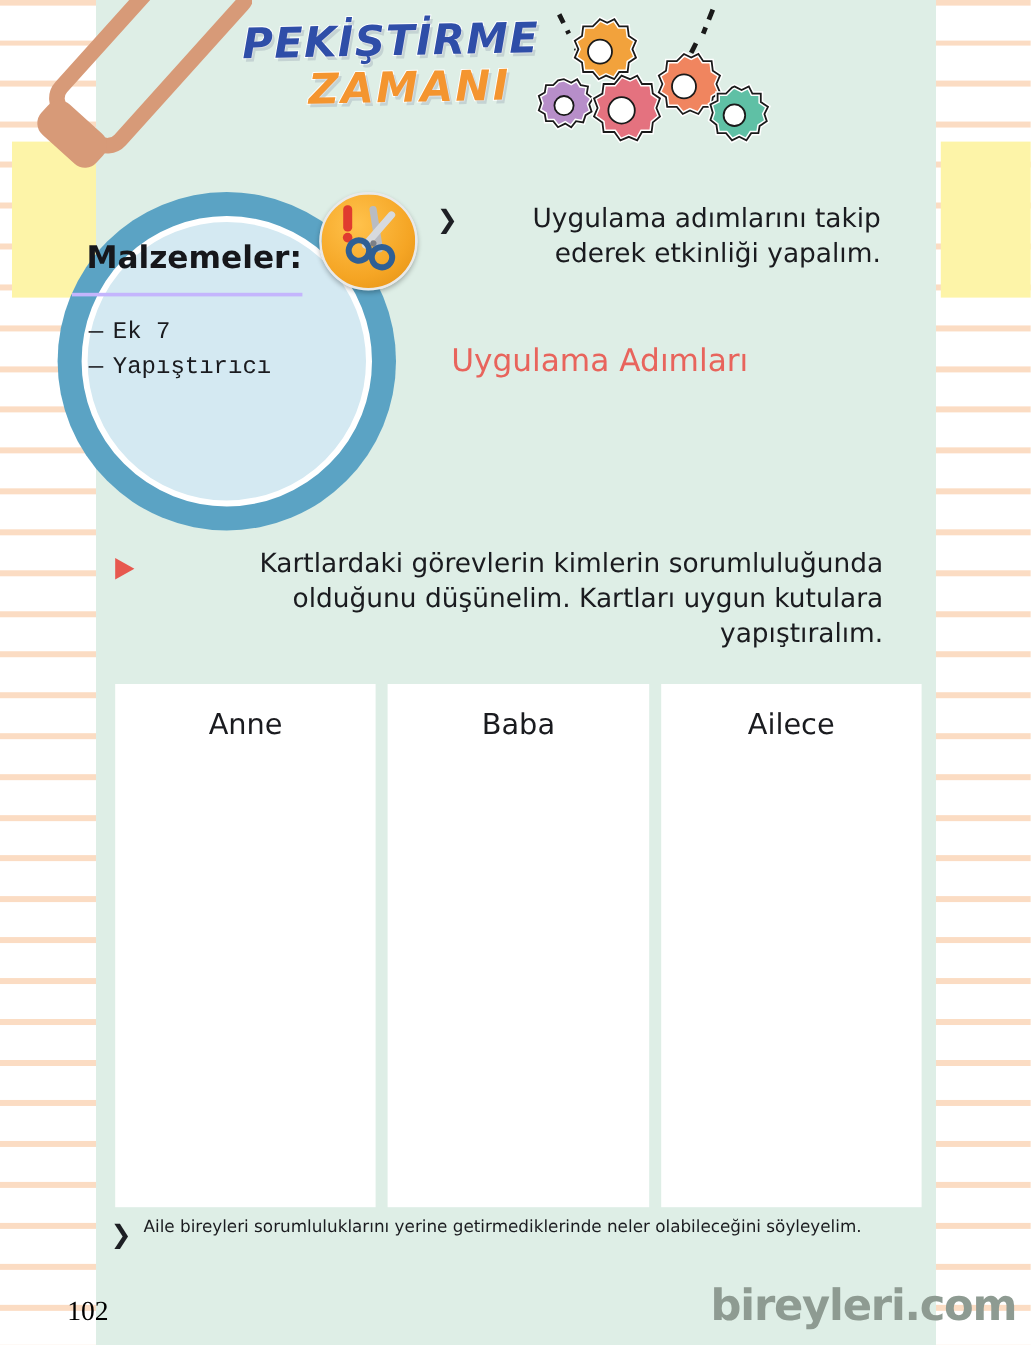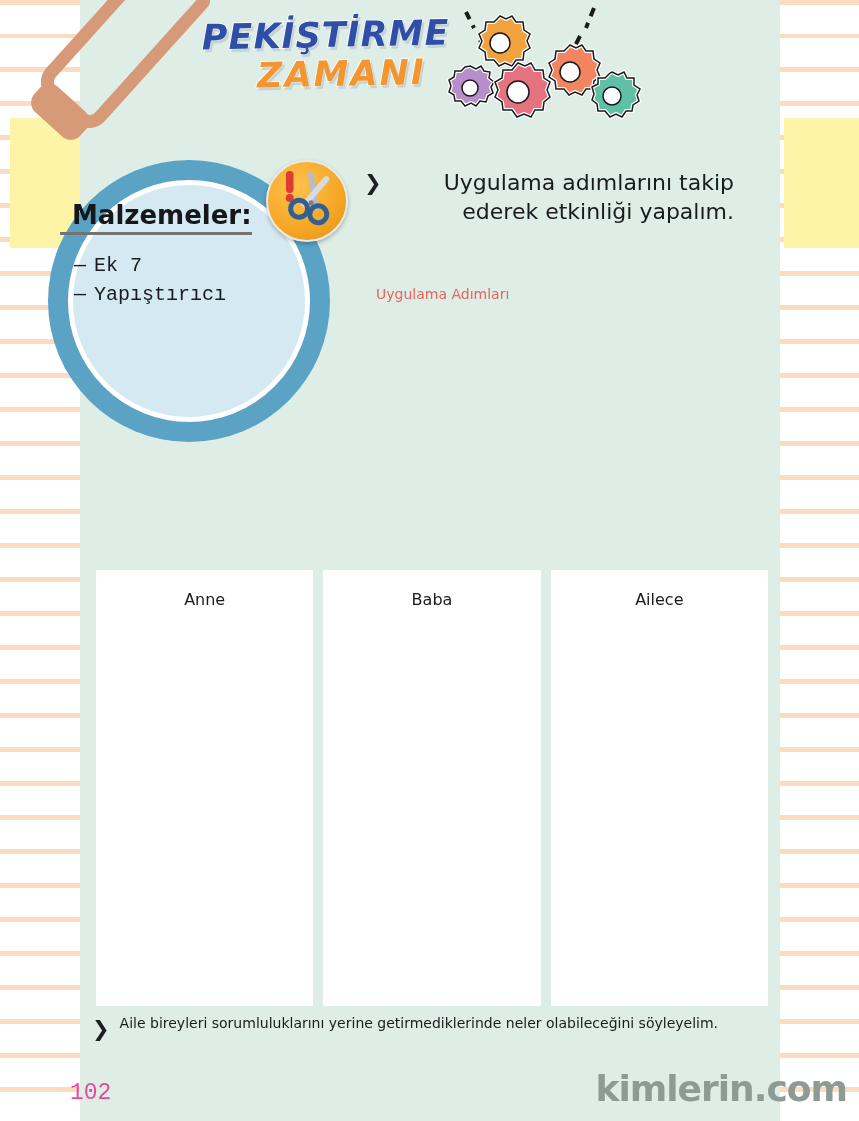--- a/index.html
+++ b/index.html
@@ -101,22 +101,22 @@
   .materials {
     position: absolute; left: 60px; top: 200px;
     width: 260px;
     color: #16171b;
   }
   .materials-title {
     font-size: 26px; font-weight: bold;
     font-family: "DejaVu Sans", sans-serif;
     padding-left: 12px;
     display: inline-block;
-    border-bottom: 3px solid #737373;
-    padding-bottom: 2px;
+    border-bottom: 3px solid #c4b5fd;
+    padding-bottom: 14px;
   }
   .materials ul { list-style: none; margin: 16px 0 0 0; padding: 0 0 0 14px; }
   .materials li {
     font-size: 20px; line-height: 1.45;
     font-family: Liberation Mono, monospace;
     color: #1a1b1f; white-space: nowrap;
   }
   .dash { display: inline-block; width: 20px; color: #1a1b1f; }
 
   .badge {
@@ -142,21 +142,21 @@
     border-top: 9px solid transparent;
     border-bottom: 9px solid transparent;
   }
   .body-text {
     font-size: 22px; line-height: 1.32; color: #1a1b1f;
     font-family: "DejaVu Sans", "Liberation Sans", sans-serif;
     text-align: right;
   }
   .steps-heading {
     position: absolute; left: 376px; top: 286px;
-    font-size: 14px; color: #e8645c;
+    font-size: 26px; color: #e8645c;
     font-family: "DejaVu Sans", "Liberation Sans", sans-serif;
   }
   .instr-steps {
     position: absolute; left: 370px; top: 332px; width: 380px;
   }
 
   
   .para-cards {
     position: absolute; left: 96px; top: 456px; width: 640px;
   }
@@ -166,35 +166,35 @@
     position: absolute; left: 96px; top: 570px;
     width: 672px; height: 436px;
     display: flex; gap: 10px;
   }
   .box {
     flex: 1 1 0; background: #ffffff;
     display: flex; justify-content: center;
     padding-top: 20px; box-sizing: border-box;
   }
   .box-label {
-    font-size: 16px; color: #1a1b1f;
+    font-size: 24px; color: #1a1b1f;
     font-family: "DejaVu Sans", "Liberation Sans", sans-serif;
   }
 
   
   .para-bottom {
     position: absolute; left: 92px; top: 1014px; width: 680px;
   }
   .para-bottom .body-text { font-size: 14px; }
 
   
   .page-number {
-    position: absolute; left: 70px; top: 1080px;
-    font-size: 23px; color: #ec4899;
-    font-family: Liberation Mono, monospace;
+    position: absolute; left: 56px; top: 1080px;
+    font-size: 23px; color: #000000;
+    font-family: Liberation Serif, serif;
   }
   .watermark {
     position: absolute; right: 12px; top: 1068px;
     font-size: 36px; font-weight: bold;
     font-family: "DejaVu Sans", sans-serif;
     color: #8e9b92; letter-spacing: -1px;
     display: flex; align-items: center; gap: 1px;
   }
 </style>
 </head>
@@ -301,20 +301,26 @@
   <div class="instr-top">
     <div class="bullet-row">
       <span class="chev">❯</span>
       <span class="body-text">Uygulama adımlarını takip ederek etkinliği yapalım.</span>
     </div>
   </div>
 
   <div class="steps-heading">Uygulama Adımları</div>
 
 
+  <div class="para-cards">
+    <div class="bullet-row">
+      <span class="tri"></span>
+      <span class="body-text">Kartlardaki görevlerin kimlerin sorumluluğunda olduğunu düşünelim. Kartları uygun kutulara yapıştıralım.</span>
+    </div>
+  </div>
 
   <div class="boxes">
     <div class="box">
       <span class="box-label">Anne</span>
     </div>
     <div class="box">
       <span class="box-label">Baba</span>
     </div>
     <div class="box">
       <span class="box-label">Ailece</span>
@@ -323,16 +329,16 @@
 
   <div class="para-bottom">
     <div class="bullet-row">
       <span class="chev">❯</span>
       <span class="body-text">Aile bireyleri sorumluluklarını yerine getirmediklerinde neler olabileceğini söyleyelim.</span>
     </div>
   </div>
 
   <div class="page-number">102</div>
   <div class="watermark">
-    <span>kimlerin.com</span>
+    <span>bireyleri.com</span>
   </div>
 
 </div>
 
 </body></html>

